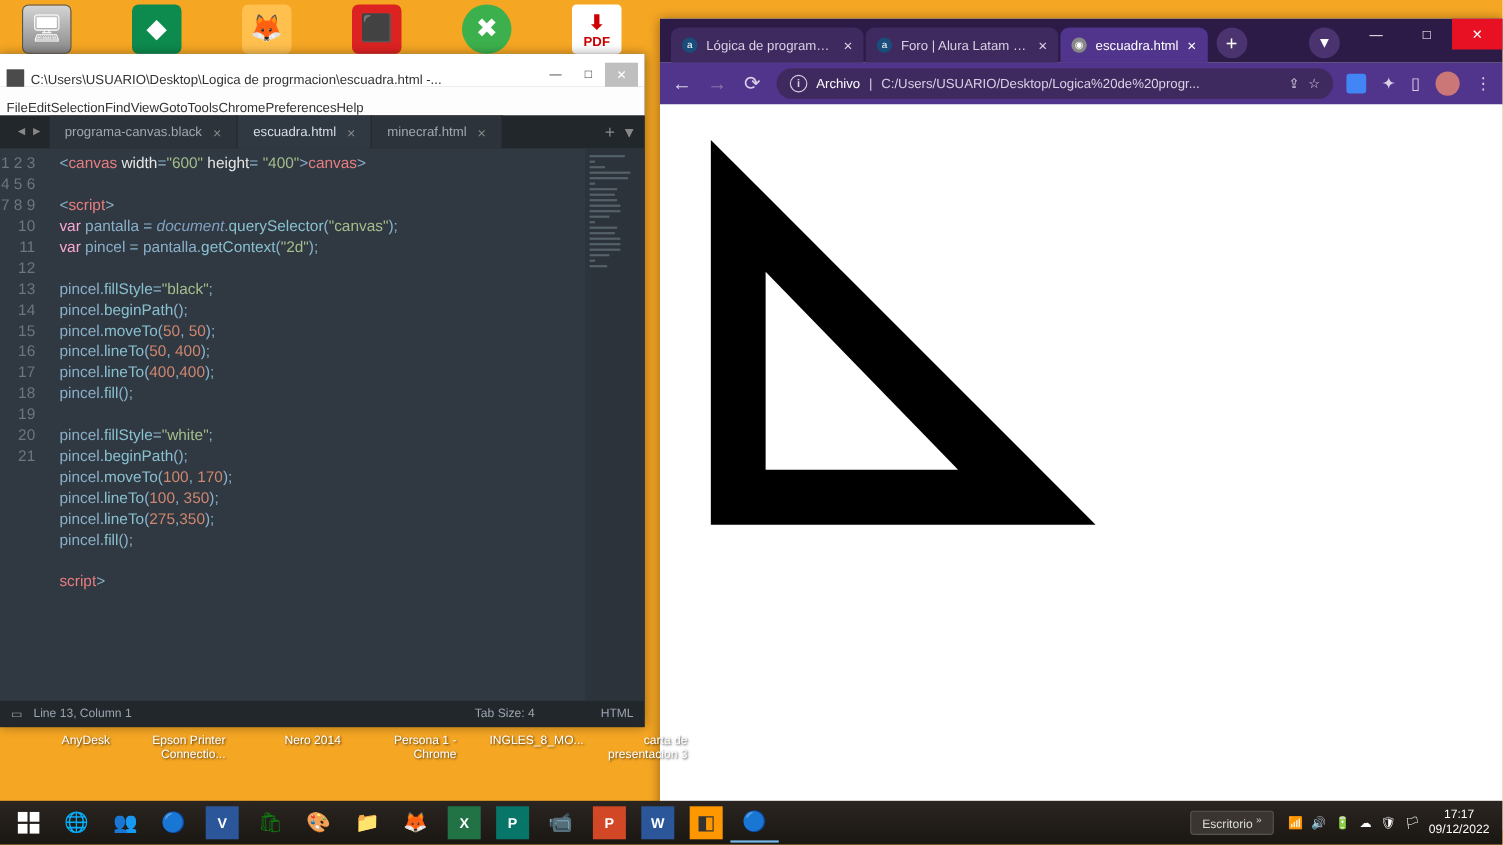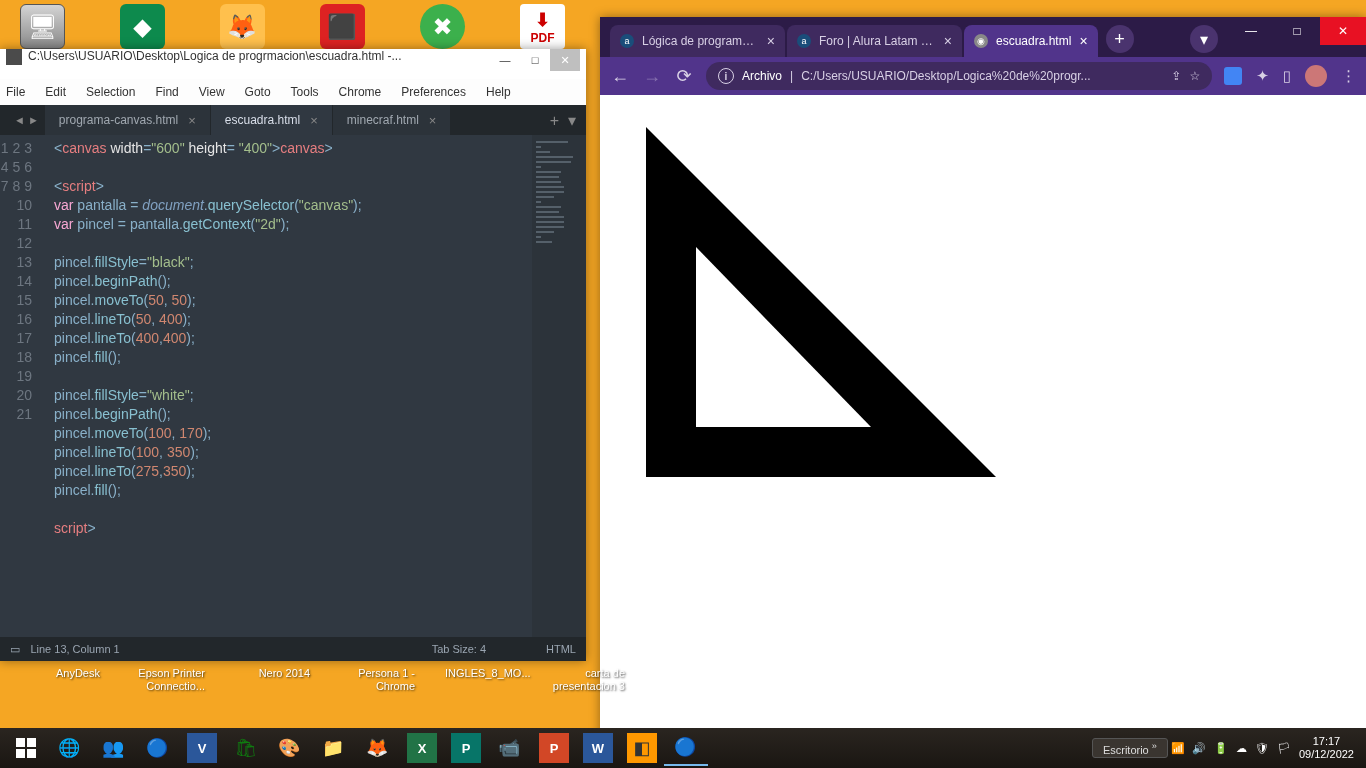--- a/index.html
+++ b/index.html
@@ -10,27 +10,27 @@
 .dicon { width:45px; height:45px; border-radius:6px; display:flex; align-items:center; justify-content:center; font-size:24px; color:#fff; }
 .dicon.mon{background:linear-gradient(#d4d4d4,#888);border:1px solid #555}
 .dicon.grn{background:#0d8a4d}
 .dicon.ff{background:#ffc04d;color:#7a2}
 .dicon.red{background:#d22}
 .dicon.grn2{background:#3cb04c;border-radius:50%}
 .dicon.pdf{background:#fff;color:#c00;font-size:12px;font-weight:bold;flex-direction:column;border-radius:4px}
 
 
 .subl { position:absolute; top:49px; left:0; width:586px; height:612px; background:#303841; box-shadow:0 0 10px rgba(0,0,0,.4); display:flex; flex-direction:column; }
-.subl-title{height:30px;background:#fff;display:flex;align-items:flex-start;padding:0 6px;font-size:12px;color:#333}
+.subl-title{height:30px;background:#fff;display:flex;align-items:flex-end;padding:0 6px;font-size:12px;color:#333}
 .subl-title .ico{width:16px;height:16px;background:#4b4b4b;margin-right:6px}
 .subl-title .t{flex:1;white-space:nowrap;overflow:hidden;text-overflow:ellipsis}
 .winbtns{display:flex}
 .winbtn{width:30px;height:22px;display:flex;align-items:center;justify-content:center;font-size:11px;color:#333}
 .winbtn.cl{background:#bfbfbf;color:#fff}
-.subl-menu{height:26px;background:#fdfdfd;display:flex;align-items:center;padding:0 6px;gap:20px;font-size:12px;color:#333}
+.subl-menu{height:26px;background:#fdfdfd;display:flex;align-items:flex-end;padding:0 6px;gap:0;font-size:12px;color:#333}
 .subl-menu span{cursor:default}
 .subl-tabs{height:30px;background:#22272b;display:flex;align-items:stretch;padding-left:8px}
 .arrs{display:flex;align-items:center;color:#888;font-size:11px;padding:0 6px}
 .tab{display:flex;align-items:center;padding:0 14px;font-size:12px;color:#a0a8b0;gap:10px;background:#2c333a;border-right:1px solid #22272b}
 .tab.active{background:#303841;color:#d8dee9}
 .tab .x{font-size:13px;color:#888}
 .tab-add{margin-left:auto;display:flex;align-items:center;color:#888;padding:0 10px;font-size:16px}
 .editor{flex:1;display:flex;background:#303841;position:relative;font-family:Consolas,monospace;font-size:14px;line-height:19px}
 .gutter{width:44px;text-align:right;padding:4px 12px 0 0;color:#6d7680;user-select:none}
 .code{flex:1;padding:4px 0 0 10px;color:#d8dee9;white-space:pre}
@@ -70,21 +70,21 @@
 
 .dlabels{position:absolute;top:667px;left:0;display:flex;gap:30px;padding-left:25px}
 .dlbl{width:75px;font-size:11px;color:#fff;text-align:right;text-shadow:1px 1px 2px rgba(0,0,0,.7);line-height:13px}
 
 
 .tbar{position:absolute;bottom:0;left:0;width:100%;height:40px;background:linear-gradient(#2a2520,#1a1612);display:flex;align-items:center;padding:0 4px}
 .tbar .tb{width:44px;height:36px;display:flex;align-items:center;justify-content:center;font-size:18px}
 .tbar .sep{flex:1}
 .tray{display:flex;align-items:center;gap:8px;color:#fff;font-size:11px;padding-right:8px}
 .tray .clk{text-align:center;line-height:13px}
-.desk-btn{background:#3a3530;border:1px solid #555;border-radius:3px;padding:2px 10px;color:#ddd;font-size:11px;margin-right:3px}
+.desk-btn{background:#3a3530;border:1px solid #555;border-radius:3px;padding:2px 10px;color:#ddd;font-size:11px;margin-right:13px}
 </style>
 </head>
 <body>
 
 <div class="desk-top">
   <div class="dicon mon">🖥</div>
   <div class="dicon grn">◆</div>
   <div class="dicon ff">🦊</div>
   <div class="dicon red">⬛</div>
   <div class="dicon grn2">✖</div>
@@ -109,21 +109,21 @@
     <span>View</span>
     <span>Goto</span>
     <span>Tools</span>
     <span>Chrome</span>
     <span>Preferences</span>
     <span>Help</span>
   </div>
   <div class="subl-tabs">
     <div class="arrs">◄ ►</div>
     <div class="tab">
-        <span>programa-canvas.html</span>
+        <span>programa-canvas.black</span>
         <span class="x">×</span>
       </div>
     <div class="tab active">
         <span>escuadra.html</span>
         <span class="x">×</span>
       </div>
     <div class="tab">
         <span>minecraf.html</span>
         <span class="x">×</span>
       </div>

